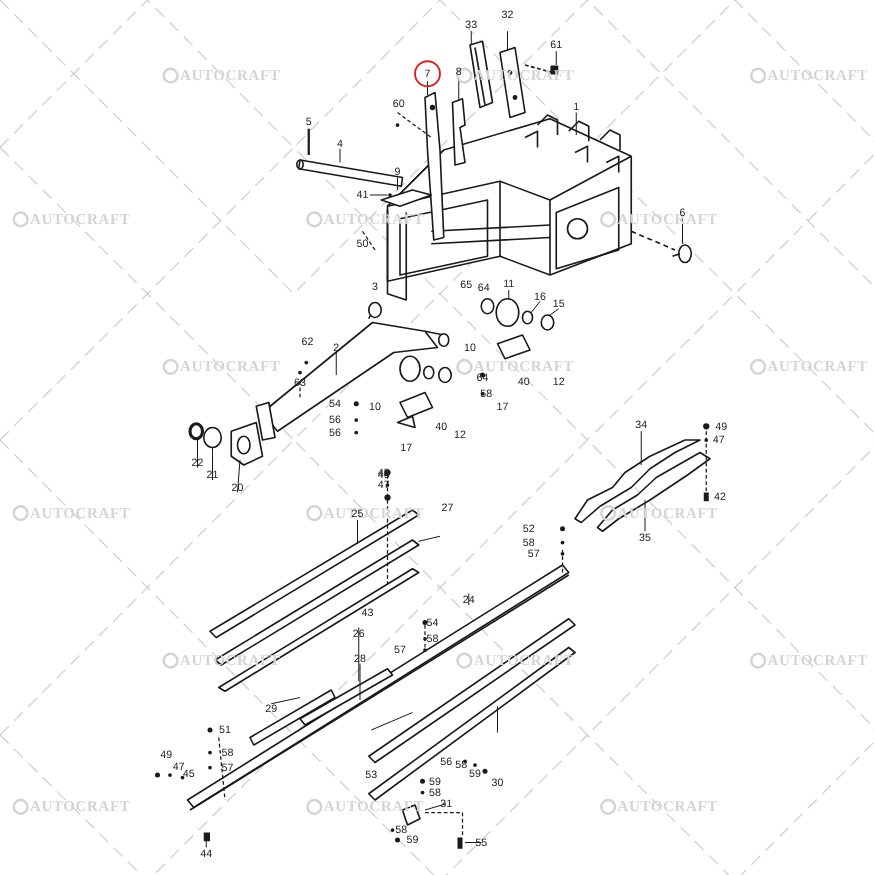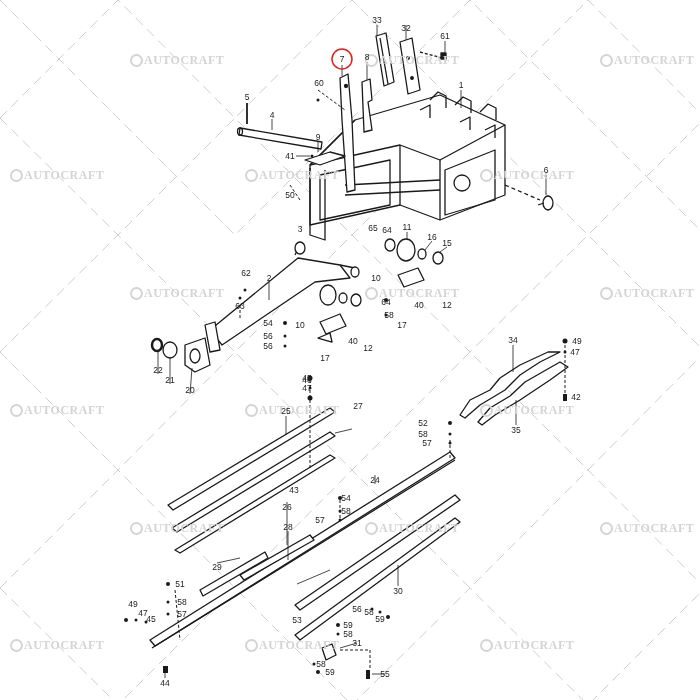--- a/index.html
+++ b/index.html
@@ -268,21 +268,21 @@
       <span>AUTOCRAFT</span>
     </div>
     <div class="wm" style="left: 480px; top: 638px;">
       <span class="ring"></span>
       <span>AUTOCRAFT</span>
     </div>
   </div>
 
 <div id="labels">
     <span class="lbl" style="left: 377px; top: 20px;">33</span>
-    <span class="lbl" style="left: 406px; top: 28px;">32</span>
+    <span class="lbl" style="left: 406px; top: 12px;">32</span>
     <span class="lbl" style="left: 445px; top: 36px;">61</span>
     <span class="lbl" style="left: 342px; top: 59px;">7</span>
     <span class="lbl" style="left: 367px; top: 57px;">8</span>
     <span class="lbl" style="left: 461px; top: 85px;">1</span>
     <span class="lbl" style="left: 319px; top: 83px;">60</span>
     <span class="lbl" style="left: 247px; top: 97px;">5</span>
     <span class="lbl" style="left: 272px; top: 115px;">4</span>
     <span class="lbl" style="left: 318px; top: 137px;">9</span>
     <span class="lbl" style="left: 290px; top: 156px;">41</span>
     <span class="lbl" style="left: 546px; top: 170px;">6</span>
@@ -327,21 +327,21 @@
     <span class="lbl" style="left: 427px; top: 443px;">57</span>
     <span class="lbl" style="left: 375px; top: 480px;">24</span>
     <span class="lbl" style="left: 294px; top: 490px;">43</span>
     <span class="lbl" style="left: 346px; top: 498px;">54</span>
     <span class="lbl" style="left: 346px; top: 511px;">58</span>
     <span class="lbl" style="left: 320px; top: 520px;">57</span>
     <span class="lbl" style="left: 287px; top: 507px;">26</span>
     <span class="lbl" style="left: 288px; top: 527px;">28</span>
     <span class="lbl" style="left: 217px; top: 567px;">29</span>
     <span class="lbl" style="left: 297px; top: 572px; margin-top: 48px;">53</span>
-    <span class="lbl" style="left: 398px; top: 591px; text-align: center;">30</span>
+    <span class="lbl" style="left: 398px; top: 626px; text-align: center;">30</span>
     <span class="lbl" style="left: 180px; top: 584px;">51</span>
     <span class="lbl" style="left: 182px; top: 602px;">58</span>
     <span class="lbl" style="left: 182px; top: 614px;">57</span>
     <span class="lbl" style="left: 133px; top: 604px;">49</span>
     <span class="lbl" style="left: 143px; top: 613px;">47</span>
     <span class="lbl" style="left: 151px; top: 619px;">45</span>
     <span class="lbl" style="left: 357px; top: 609px;">56</span>
     <span class="lbl" style="left: 369px; top: 612px;">58</span>
     <span class="lbl" style="left: 380px; top: 619px;">59</span>
     <span class="lbl" style="left: 348px; top: 625px;">59</span>

